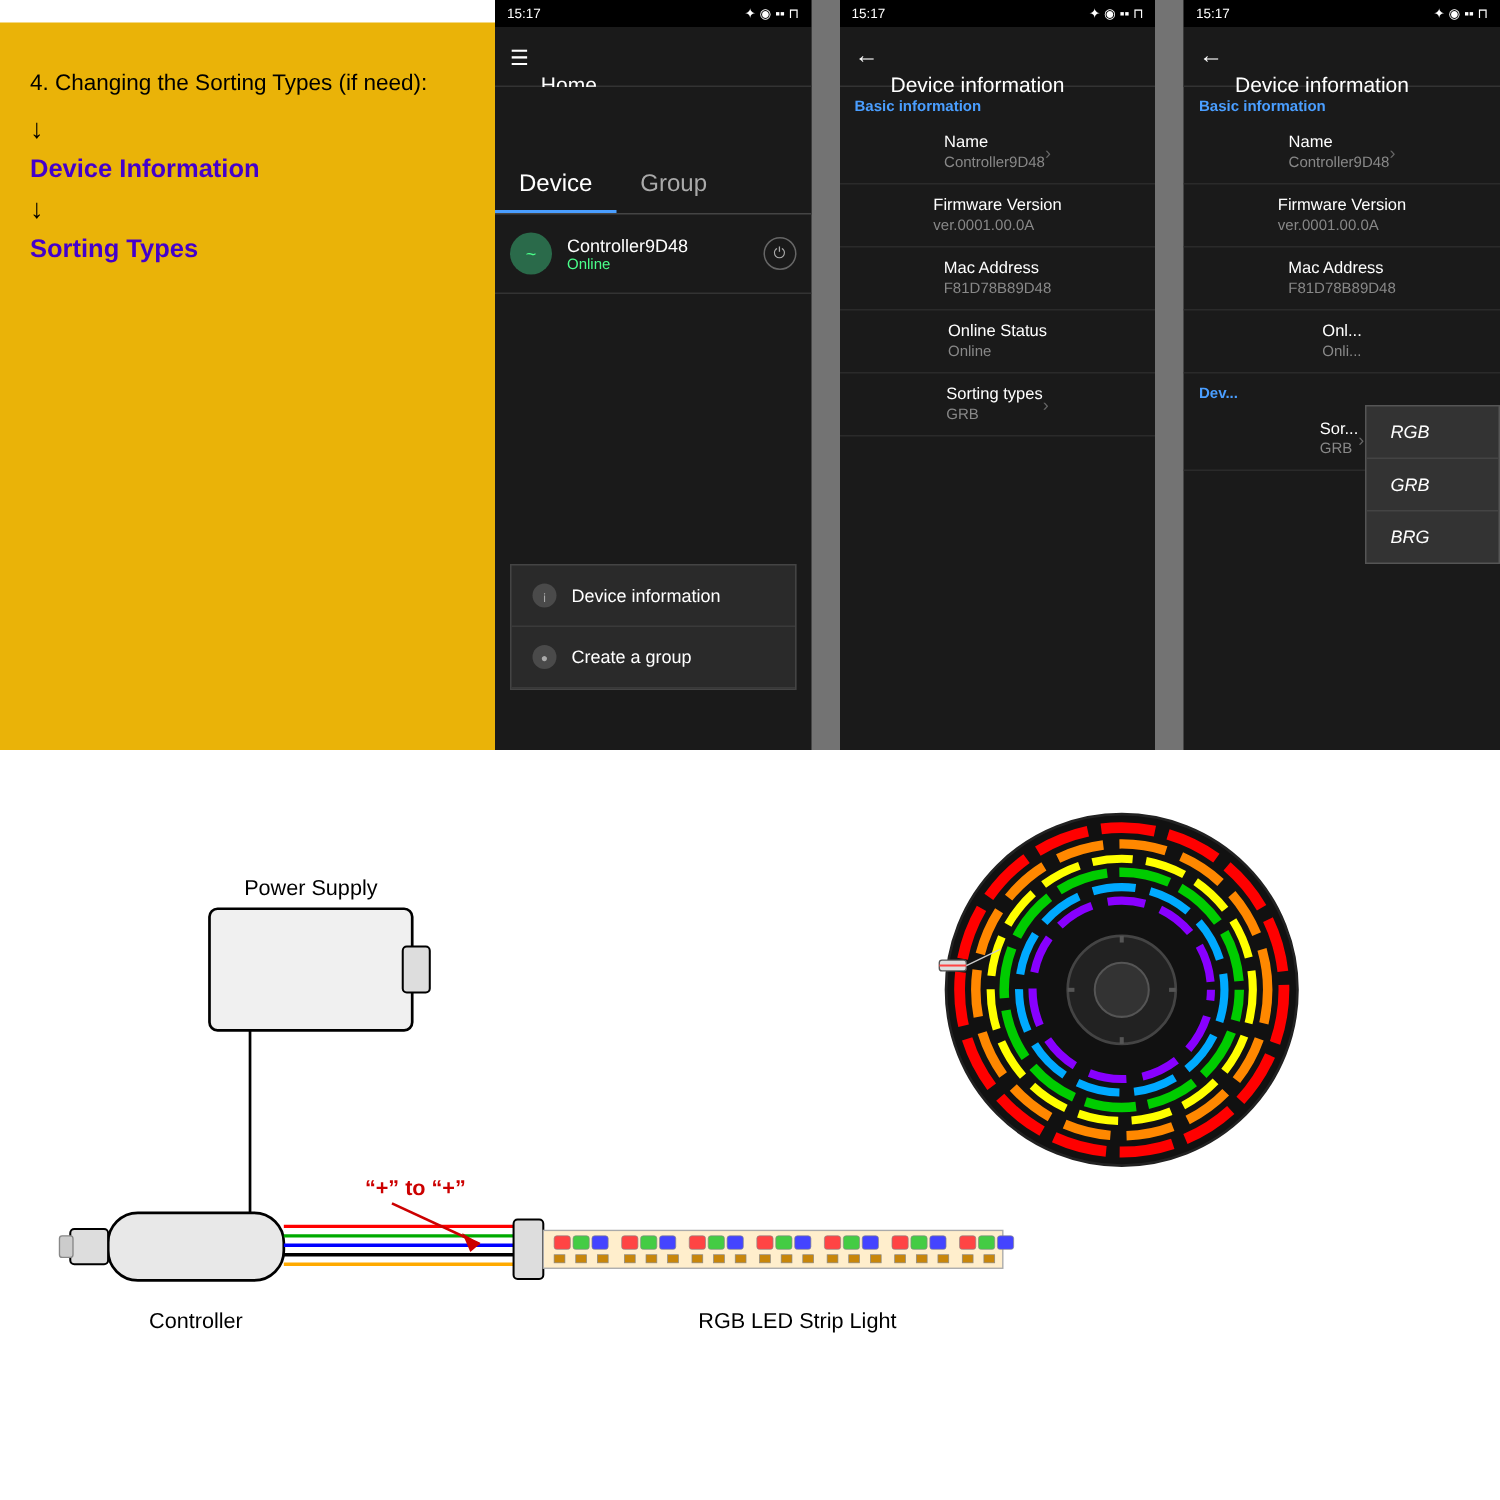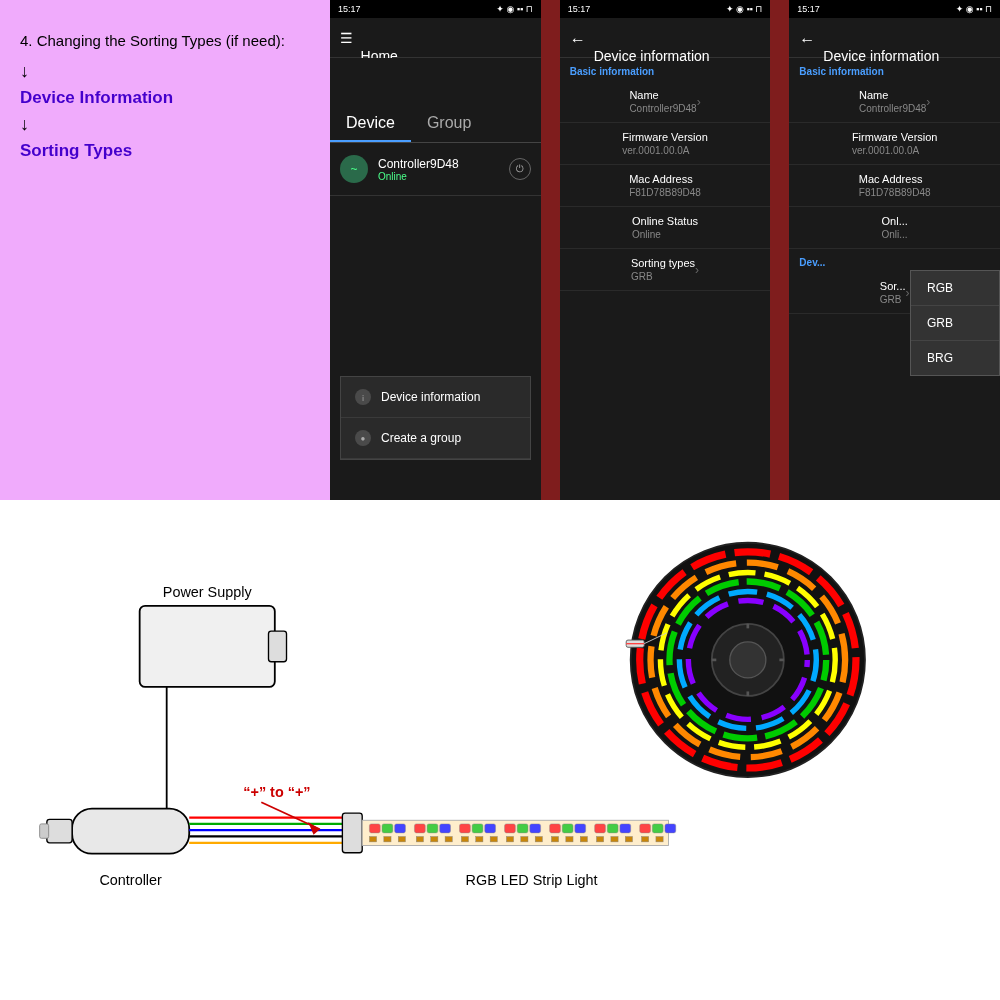--- a/index.html
+++ b/index.html
@@ -17,22 +17,23 @@
       display: flex;
       width: 1000px;
       height: 500px;
       background: #fff;
     }
 
     
     .instructions {
       width: 330px;
       padding: 30px 20px;
-      background: #f0abfc;
+      background: #eab308;
       flex-shrink: 0;
+      margin-top: 15px;
     }
     .instructions .step-text {
       font-size: 15px;
       color: #000;
       line-height: 1.5;
       margin-bottom: 8px;
     }
     .instructions .blue-bold {
       font-size: 17px;
       font-weight: bold;
@@ -42,21 +43,21 @@
     .instructions .arrow {
       font-size: 18px;
       color: #000;
       margin: 2px 0;
     }
 
     
     .phones-container {
       display: flex;
       flex: 1;
-      background: #7f1d1d;
+      background: #737373;
       gap: 19px;
       overflow: hidden;
     }
 
     
     .phone-screen {
       flex: 1;
       background: #1a1a1a;
       display: flex;
       flex-direction: column;
@@ -201,20 +202,21 @@
     .info-chevron { color: #666; font-size: 12px; }
 
     
     .dropdown-overlay {
       position: absolute;
       background: #333;
       border: 1px solid #555;
       right: 0;
       z-index: 10;
       min-width: 80px;
+      font-style: italic;
     }
     .dropdown-item {
       padding: 10px 16px;
       font-size: 12px;
       color: #fff;
       border-bottom: 1px solid #444;
     }
     .dropdown-item:last-child { border-bottom: none; }
 
     

